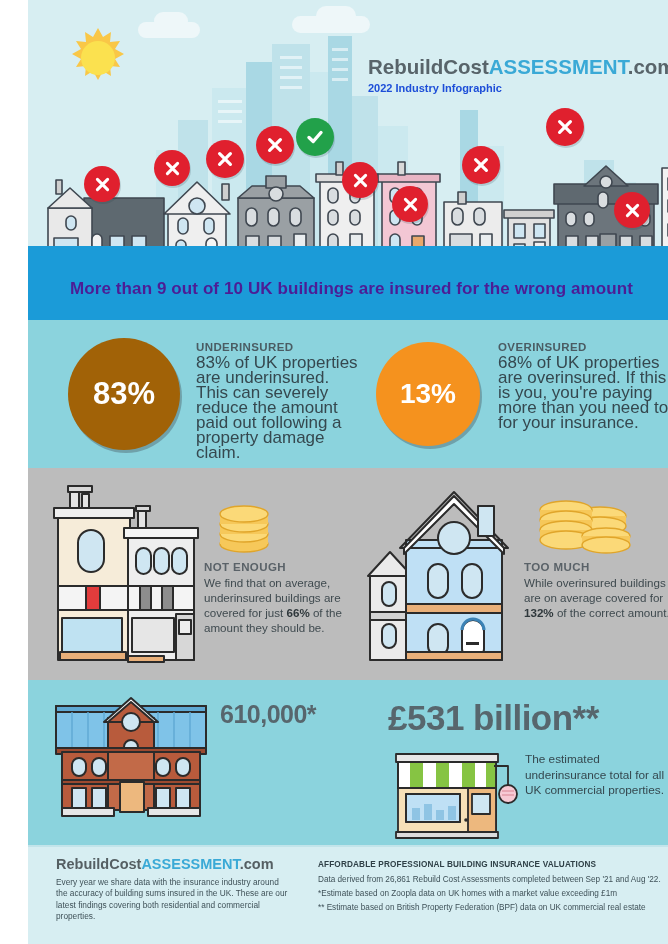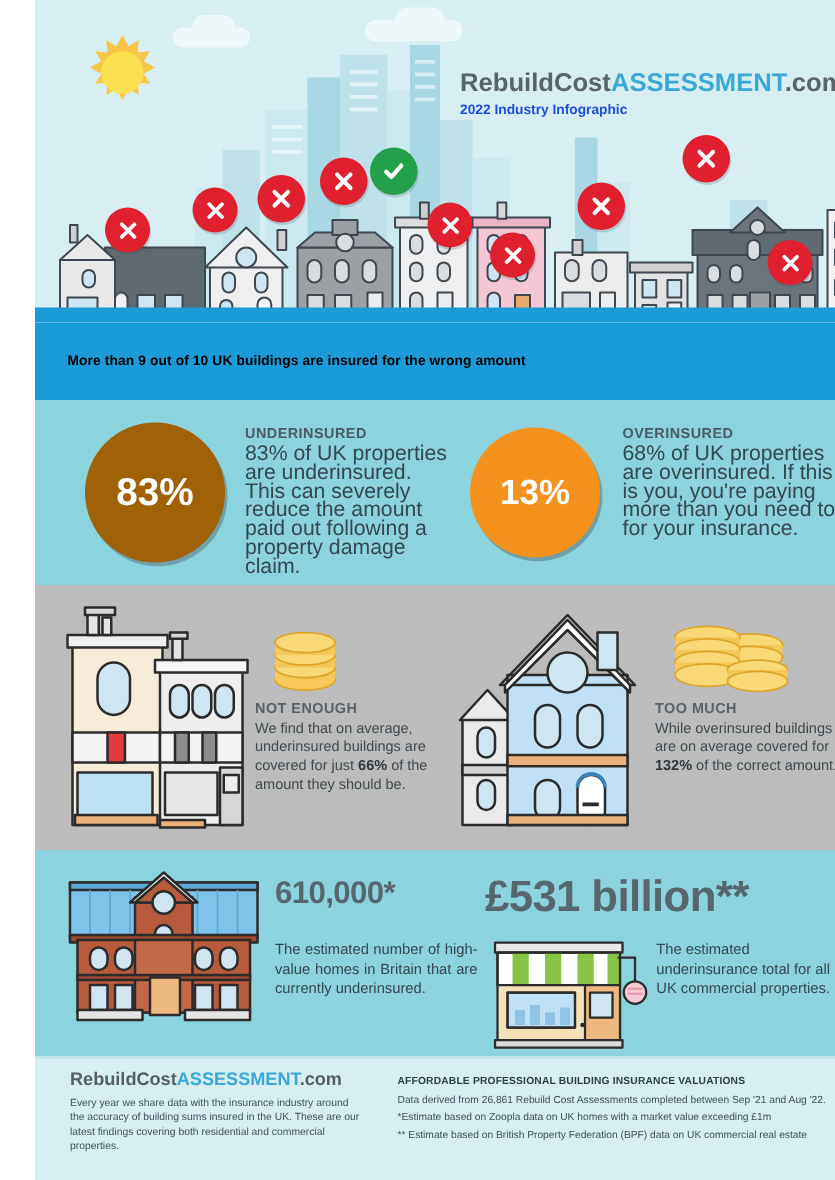--- a/index.html
+++ b/index.html
@@ -19,21 +19,21 @@
   .tower{position:absolute;bottom:0;background:#bfe2ea;}
   .tower.l{background:#cbe9ef;}
   .tower.d{background:#a9d8e4;}
   .twin{position:absolute;background:rgba(255,255,255,.55);}
 
   .ground{position:absolute;left:0;top:246px;width:668px;height:12px;background:#1b9bd8;}
 
   
   .banner{position:absolute;left:0;top:258px;width:668px;height:62px;background:#1b9bd8;
           display:flex;align-items:center;}
-  .banner-text{color:#000000;font-size:11px;font-weight:bold;padding-left:26px;letter-spacing:.1px;}
+  .banner-text{color:#4c1d95;font-size:17px;font-weight:bold;padding-left:42px;letter-spacing:.1px;}
 
   
   .band-teal{position:absolute;left:0;top:320px;width:668px;height:148px;background:#8bd3dd;}
   .circle{position:absolute;border-radius:50%;display:flex;align-items:center;justify-content:center;
           color:#fff;font-weight:bold;box-shadow:2px 3px 0 rgba(60,70,75,.35);}
   .circle.red{left:40px;top:338px;width:112px;height:112px;background:#a16207;font-size:31px;}
   .circle.orange{left:348px;top:342px;width:104px;height:104px;background:#f5921e;font-size:28px;}
 
   .txtblk{position:absolute;color:#35484f;}
   .txtblk .ttl{font-size:11.5px;font-weight:bold;letter-spacing:.4px;color:#4a5c63;margin-bottom:2px;}
@@ -420,21 +420,20 @@
       <rect x="44" y="92" width="14" height="20" fill="#cfe6f2"></rect>
       <rect x="108" y="92" width="14" height="20" fill="#cfe6f2"></rect>
       <rect x="128" y="92" width="14" height="20" fill="#cfe6f2"></rect>
       <rect x="72" y="86" width="24" height="30" fill="#edb87e"></rect>
       <rect x="14" y="112" width="52" height="8" fill="#e6e6e6"></rect>
       <rect x="100" y="112" width="52" height="8" fill="#e6e6e6"></rect>
     </g>
   </svg>
 
   <div class="bignum n1">610,000*</div>
-  <div class="bigdesc d1">The estimated number of high-value homes in Britain that are currently underinsured.</div>
 
   <div class="bignum n2">£531 billion**</div>
 
   <svg style="position:absolute;left:362px;top:748px;width:130px;height:92px;" viewBox="0 0 130 92">
     <g stroke="#2b2b2b" stroke-width="1.8" stroke-linejoin="round">
       <rect x="6" y="6" width="102" height="8" fill="#e8e8e8"></rect>
       <rect x="8" y="14" width="98" height="26" fill="#ffffff"></rect>
       <g fill="#86c443" stroke="none">
         <rect x="20" y="14" width="13" height="26"></rect>
         <rect x="46" y="14" width="13" height="26"></rect>

